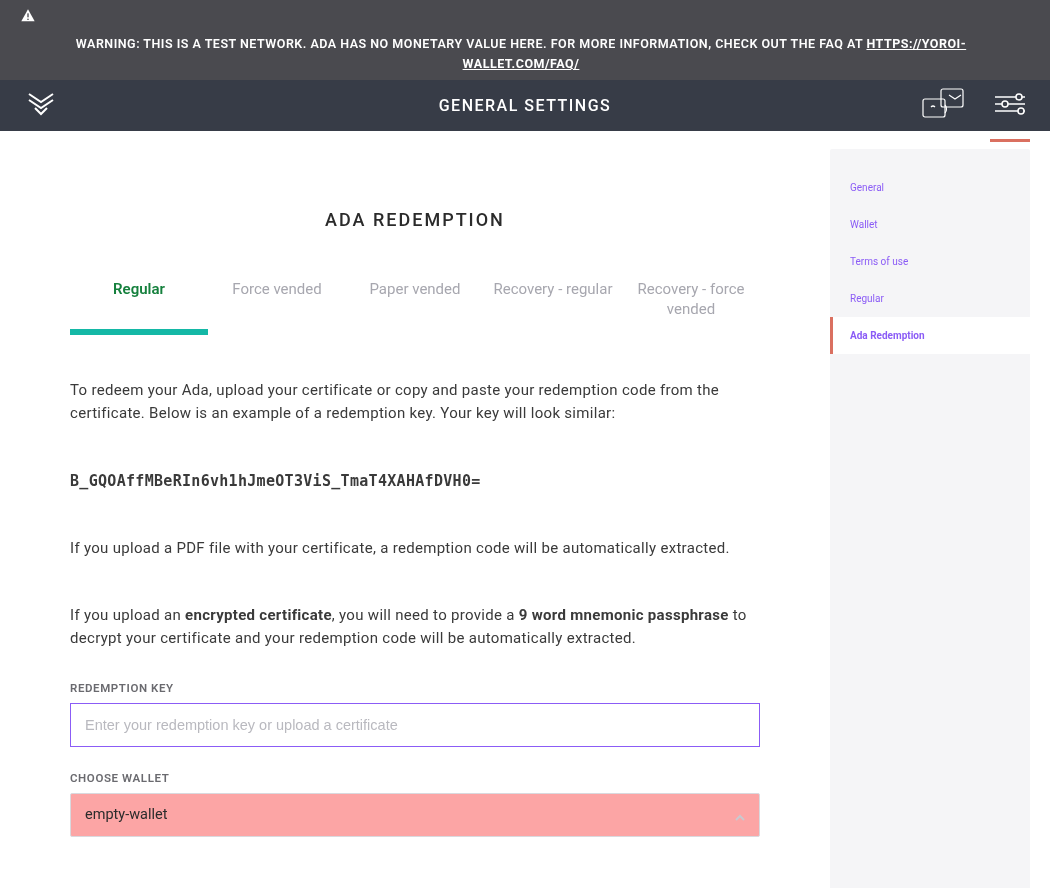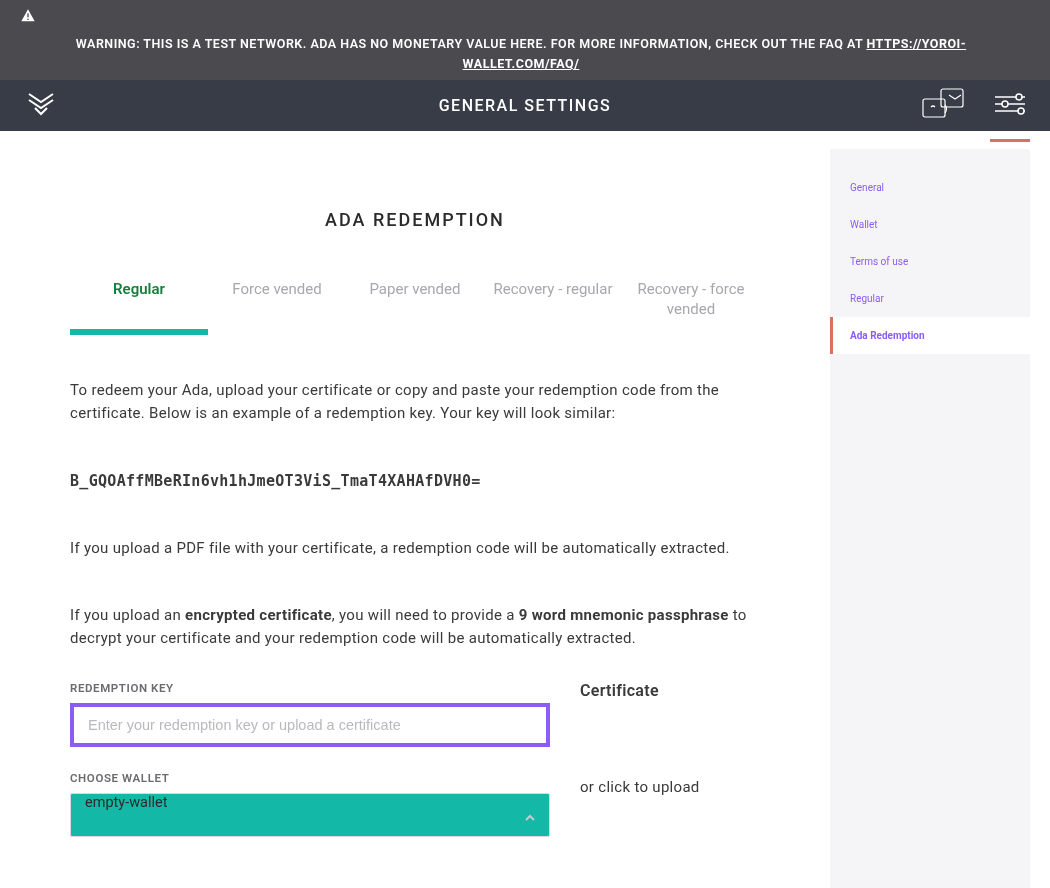--- a/index.html
+++ b/index.html
@@ -201,43 +201,43 @@
     font-size: 11.5px;
     letter-spacing: 0.6px;
     color: #6a6a6f;
     font-weight: 600;
     margin-bottom: 8px;
     display: block;
   }
   .text-input {
     width: 100%;
     height: 44px;
-    border: 4px solid #8b5cf6;
+    border: 1px solid #8b5cf6;
     border-radius: 0;
     padding: 0 14px;
     font-size: 14.5px;
     color: #2b2b2b;
     background: #ffffff;
   }
   .text-input::placeholder { color: #b9b9bf; }
 
   .select-wrap {
     position: relative;
   }
   .select-input {
     width: 100%;
     height: 44px;
     border: 1px solid #d9d9de;
     border-radius: 2px;
     padding: 0 40px 0 14px;
     font-size: 14.5px;
     color: #2b2b2b;
-    background: #14b8a6;
-    display: flex;
-    align-items: flex-start;
+    background: #fca5a5;
+    display: flex;
+    align-items: center;
     cursor: pointer;
   }
   .select-caret {
     position: absolute;
     right: 14px;
     top: 50%;
     transform: translateY(-50%);
     width: 12px;
     height: 12px;
     color: #c9c9cf;
@@ -343,24 +343,20 @@
               <span>empty-wallet</span>
             </div>
             <span class="select-caret">
               <svg viewBox="0 0 12 12" fill="none" stroke="currentColor" stroke-width="2">
                   <path d="M2 8 L6 4 L10 8"></path>
                 </svg>
             </span>
           </div>
         </div>
       </div>
-      <div class="form-right">
-        <div class="cert-title">Certificate</div>
-        <div class="cert-sub">or click to upload</div>
-      </div>
     </div>
 
     <button class="submit-btn" disabled="">Redeem your money</button>
   </div>
 
   <div class="sidebar">
     <div class="sidebar-item">General</div>
     <div class="sidebar-item">Wallet</div>
     <div class="sidebar-item">Terms of use</div>
     <div class="sidebar-item">Regular</div>

